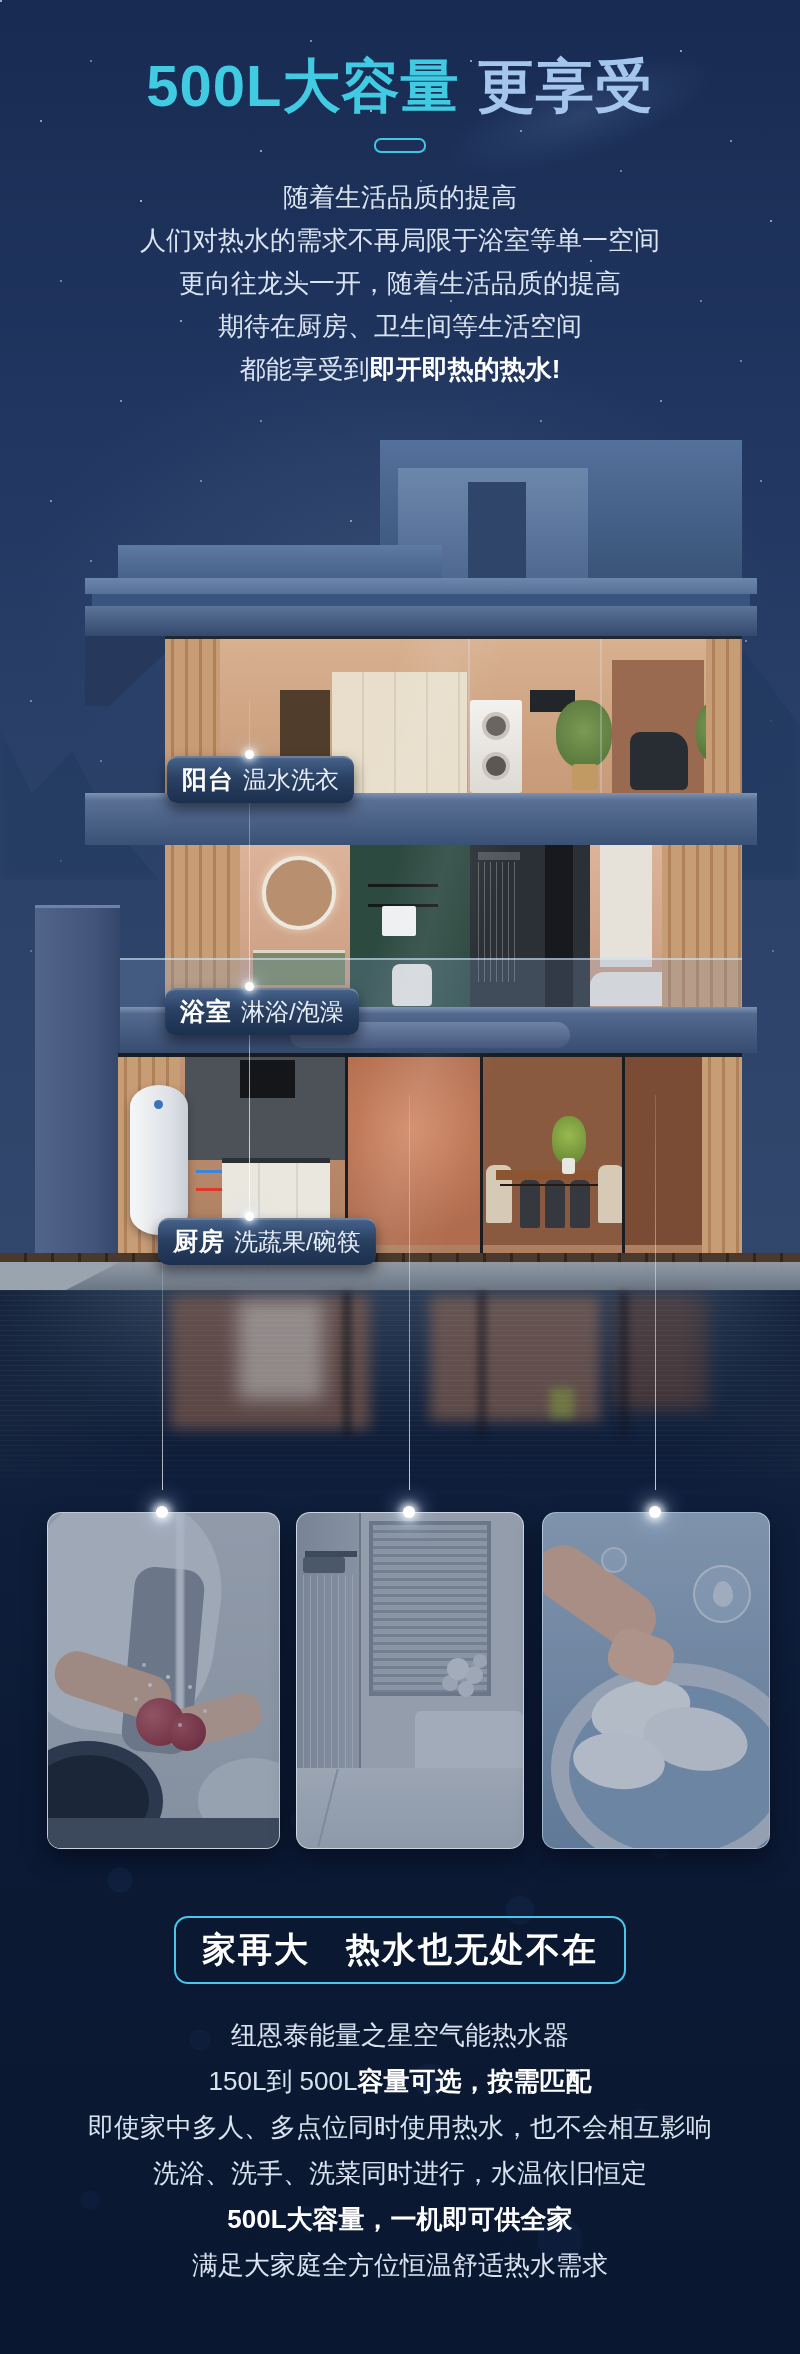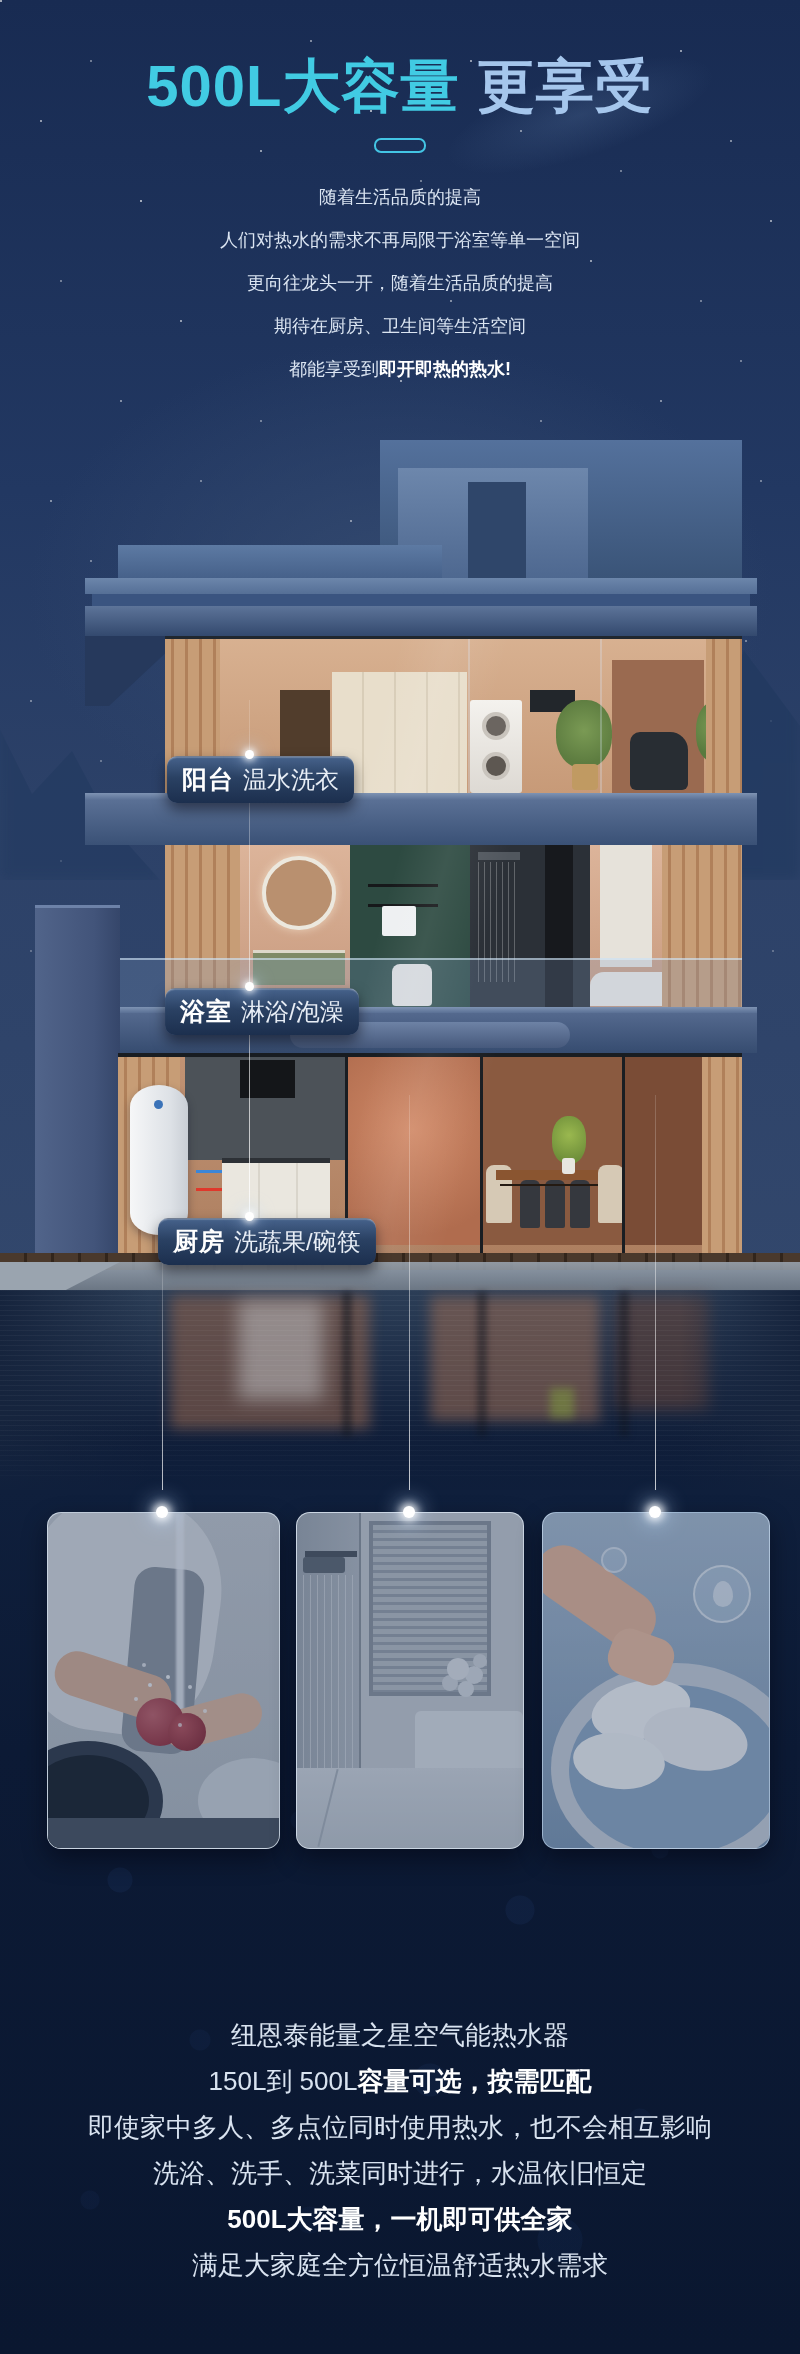--- a/index.html
+++ b/index.html
@@ -35,21 +35,21 @@
     clip-path:polygon(0 100%,10% 55%,28% 70%,45% 30%,62% 58%,78% 18%,100% 45%,100% 100%);}
   .mtn-left{left:0;top:665px;width:160px;height:215px;opacity:.55;
     clip-path:polygon(0 30%,20% 60%,45% 40%,70% 75%,100% 100%,0 100%);}
   .mist{filter:blur(6px);}
 
   
   .title{left:0;top:48px;width:800px;text-align:center;font-size:58px;font-weight:bold;letter-spacing:1px;}
   .title .hl{color:#41cbe3;}
   .title .rest{color:#a5c6ec;}
   .divider-pill{left:374px;top:138px;width:48px;height:11px;border:2px solid #43c5e4;border-radius:7px;}
-  .intro{left:0;top:176px;width:800px;text-align:center;color:#dbe5f2;font-size:18px;line-height:43px;}
+  .intro{left:0;top:176px;width:800px;text-align:center;color:#dbe5f2;font-size:26px;line-height:43px;}
   .intro b{color:#ffffff;}
 
   
   .slab-hi{background:linear-gradient(180deg,#7e93b3,#5a7095);}
   .curtain{background:repeating-linear-gradient(90deg,#c79d76 0 6px,#b0805a 6px 9px,#c79d76 9px 14px);}
   .framev{background:#191d22;width:3px;}
   .glassline{background:rgba(220,235,255,.28);width:2px;}
   .sheen{background:linear-gradient(105deg,transparent 38%,rgba(255,255,255,.08) 46%,transparent 56%);}
 
   
@@ -279,20 +279,23 @@
     <div class="abs" style="left:100px;top:195px;width:105px;height:62px;border-radius:50%;background:#e9ecef;transform:rotate(10deg);"></div>
     <div class="abs" style="left:30px;top:220px;width:92px;height:56px;border-radius:50%;background:#eef1f3;transform:rotate(6deg);"></div>
     <div class="abs" style="left:-15px;top:55px;width:135px;height:56px;background:#e3b69a;border-radius:28px;transform:rotate(35deg);"></div>
     <div class="abs" style="left:66px;top:120px;width:64px;height:48px;background:#e9bda1;border-radius:18px;transform:rotate(20deg);"></div>
     <div class="abs" style="left:150px;top:52px;width:58px;height:58px;border-radius:50%;background:rgba(220,235,250,.22);border:2px solid rgba(255,255,255,.55);box-sizing:border-box;"></div>
     <div class="abs" style="left:170px;top:68px;width:20px;height:26px;background:rgba(255,255,255,.5);border-radius:50% 50% 50% 50%/60% 60% 40% 40%;"></div>
     <div class="abs" style="left:58px;top:34px;width:26px;height:26px;border-radius:50%;background:rgba(220,235,250,.2);border:2px solid rgba(255,255,255,.45);box-sizing:border-box;"></div>
     <div class="abs tint" style="background:rgba(18,40,78,.28);"></div>
   </div>
 
+  <div class="abs outro-box">
+    <span>家再大　热水也无处不在</span>
+  </div>
   <div class="abs outro">
     <div><span>纽恩泰能量之星空气能热水器</span><b></b></div>
     <div><span>150L到 500L</span><b>容量可选，按需匹配</b></div>
     <div><span>即使家中多人、多点位同时使用热水，也不会相互影响</span><b></b></div>
     <div><span>洗浴、洗手、洗菜同时进行，水温依旧恒定</span><b></b></div>
     <div><span></span><b>500L大容量，一机即可供全家</b></div>
     <div><span>满足大家庭全方位恒温舒适热水需求</span><b></b></div>
   </div>
 
 </div>

